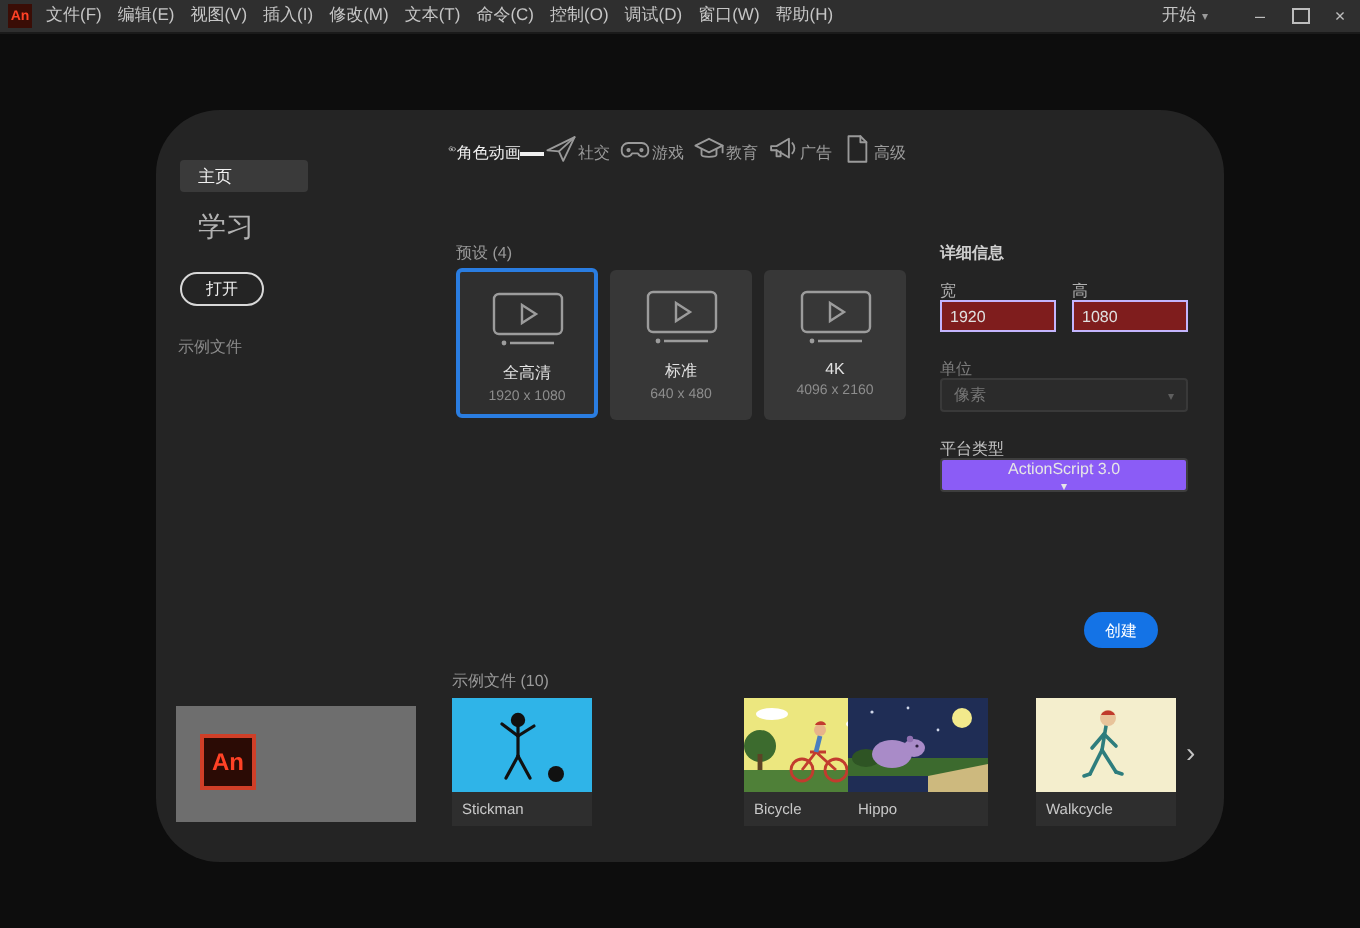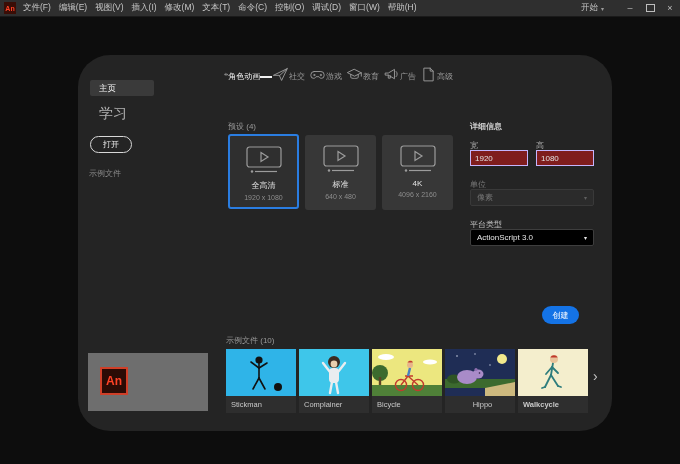--- a/index.html
+++ b/index.html
@@ -62,28 +62,28 @@
   .inp{position:absolute;width:58px;height:16px;background:#7f1d1d;border:1px solid #c4b5fd;color:#e0e0e0;
     font-size:8px;padding:0 4px;box-sizing:border-box;font-family:"Liberation Sans",sans-serif;}
   .inp-w{left:392px;top:95px;}
   .inp-h{left:458px;top:95px;}
   .units-label{position:absolute;left:392px;top:124px;font-size:8px;color:#7c7c7c;border-bottom:1px dotted #565656;padding-bottom:1px;}
   .select{position:absolute;left:392px;width:124px;height:17px;box-sizing:border-box;font-size:8px;
     display:flex;align-items:center;justify-content:space-between;padding:0 6px;border-radius:2px;}
   .select-units{top:134px;background:#2b2b2b;border:1px solid #393939;color:#767676;text-align:center;}
   .select-units .sel-caret{color:#5f5f5f;}
   .platform-label{position:absolute;left:392px;top:164px;font-size:8px;color:#c2c2c2;border-bottom:1px dotted #6a6a6a;padding-bottom:1px;}
-  .select-platform{top:174px;background:#000000;border:1px solid #3e3e3e;color:#e6e6e6;}
+  .select-platform{top:174px;background:#8b5cf6;border:1px solid #3e3e3e;color:#e6e6e6;flex-direction:column;}
   .sel-caret{font-size:6px;}
   .create-btn{position:absolute;left:464px;top:251px;width:37px;height:18px;border-radius:9px;background:#1473e6;
     color:#fff;font-size:8px;display:flex;align-items:center;justify-content:center;}
   
   .samples-header{position:absolute;left:148px;top:280px;font-size:8px;color:#9a9a9a;}
   .sample-card{position:absolute;top:294px;width:70px;background:#2e2e2e;}
-  .sc1{left:148px;} .sc2{left:221px;} .sc3{left:294px;} .sc4{left:367px;text-align:center;} .sc5{left:440px;font-weight:bold;}
+  .sc1{left:148px;} .sc2{left:221px;} .sc3{left:294px;} .sc4{left:346px;} .sc5{left:440px;}
   .sample-img{display:block;width:70px;height:47px;}
   .sample-label{height:17px;color:#c8c8c8;font-size:7.5px;line-height:17px;padding-left:5px;}
   .next-chevron{position:absolute;left:515px;top:313px;font-size:14px;color:#c4c4c4;}
 </style>
 </head>
 <body>
 
 <div class="titlebar">
   <div class="app-icon">An</div>
   <span class="menu-item">文件(F)</span>
@@ -232,35 +232,20 @@
         <line x1="33" y1="19" x2="25" y2="13"></line>
           <line x1="33" y1="19" x2="41" y2="14"></line>
         <line x1="33" y1="29" x2="27" y2="40"></line>
           <line x1="33" y1="29" x2="39" y2="40"></line>
       </g>
       <circle cx="52" cy="38" r="4" fill="#111"></circle>
     </svg>
     <div class="sample-label">Stickman</div>
   </div>
 
-  <div class="sample-card sc2">
-    <svg class="sample-img" viewBox="0 0 70 47">
-      <rect width="70" height="47" fill="#3ec6ea"></rect>
-      <g stroke="#e9edf0" stroke-width="2.4" fill="none" stroke-linecap="round">
-        <line x1="31" y1="23" x2="24" y2="14"></line>
-          <line x1="39" y1="23" x2="46" y2="14"></line>
-        <line x1="33" y1="33" x2="31" y2="44"></line>
-          <line x1="37" y1="33" x2="39" y2="44"></line>
-      </g>
-      <rect x="30" y="19" width="10" height="15" rx="4" fill="#e9edf0"></rect>
-      <circle cx="35" cy="13" r="6" fill="#3b2b21"></circle>
-      <circle cx="35" cy="15" r="3.4" fill="#e8cfae"></circle>
-    </svg>
-    <div class="sample-label">Complainer</div>
-  </div>
 
   <div class="sample-card sc3">
     <svg class="sample-img" viewBox="0 0 70 47">
       <rect width="70" height="47" fill="#ece77f"></rect>
       <ellipse cx="14" cy="8" rx="8" ry="3" fill="#fff"></ellipse>
         <ellipse cx="58" cy="13" rx="7" ry="2.6" fill="#fff"></ellipse>
       <rect y="36" width="70" height="11" fill="#4f8038"></rect>
       <circle cx="8" cy="24" r="8" fill="#3c6b2e"></circle>
         <rect x="6.8" y="28" width="2.4" height="8" fill="#5d4325"></rect>
       <g stroke="#c23b2e" stroke-width="1.4" fill="none">

